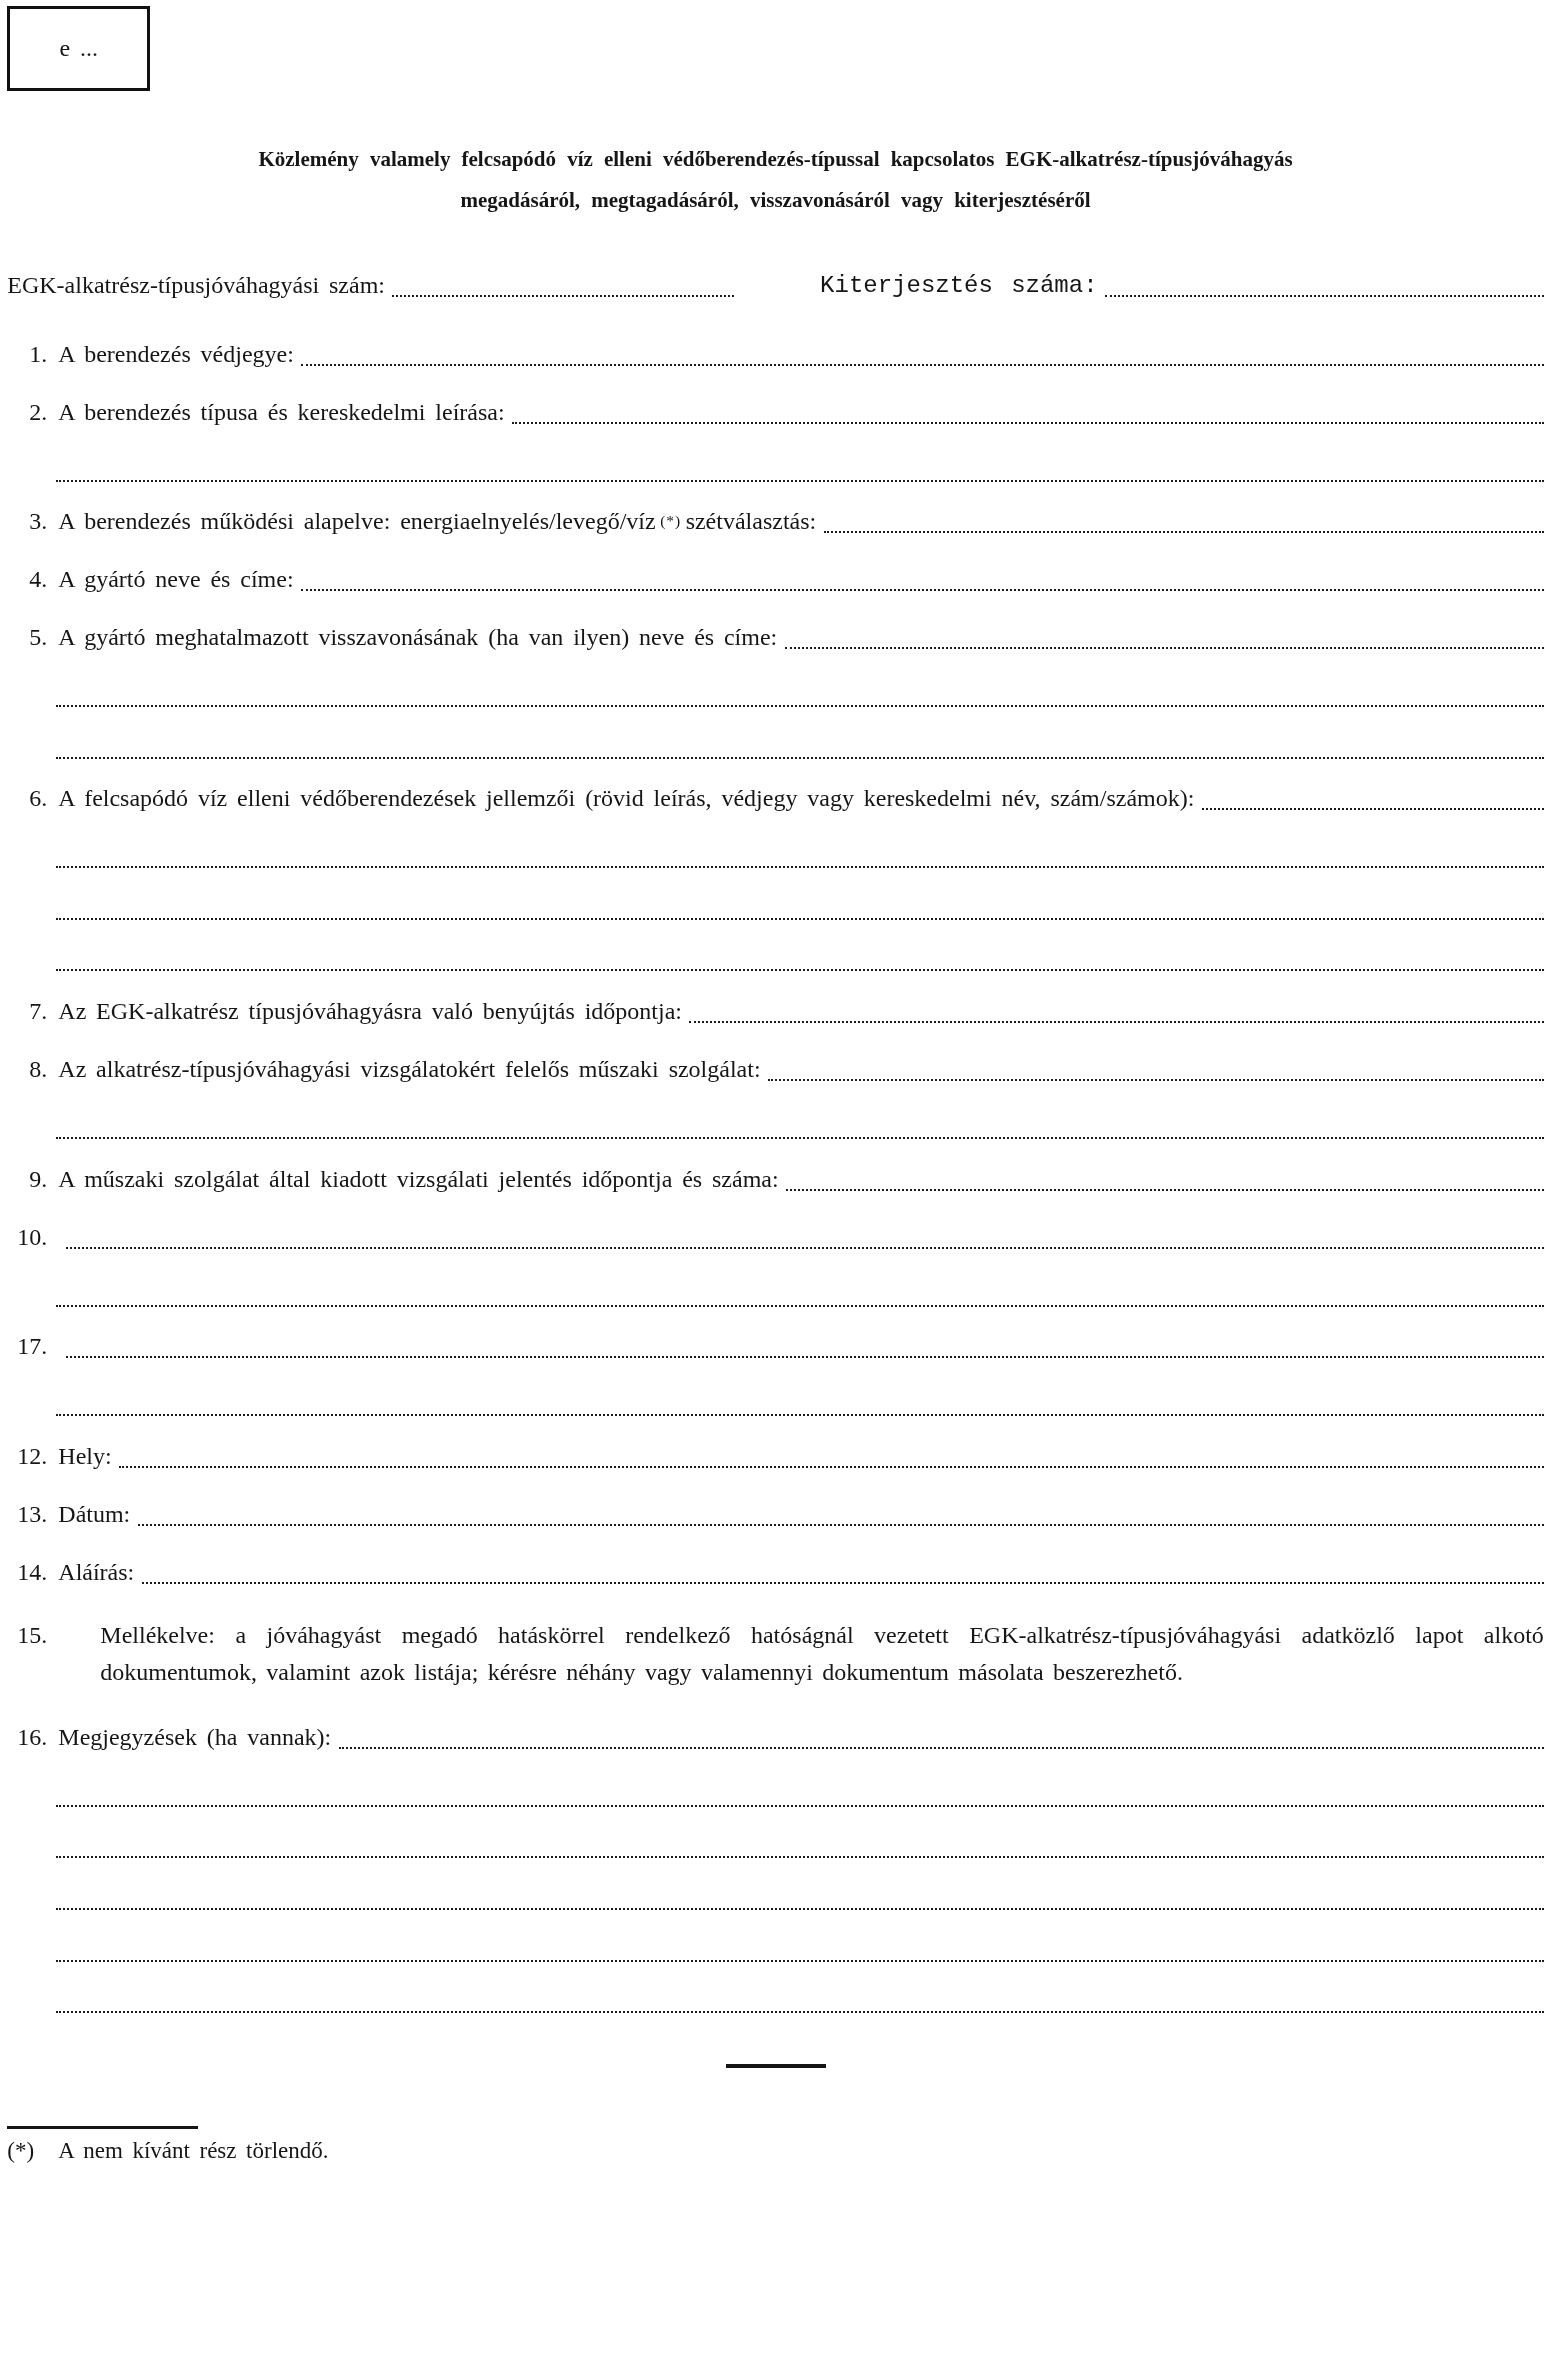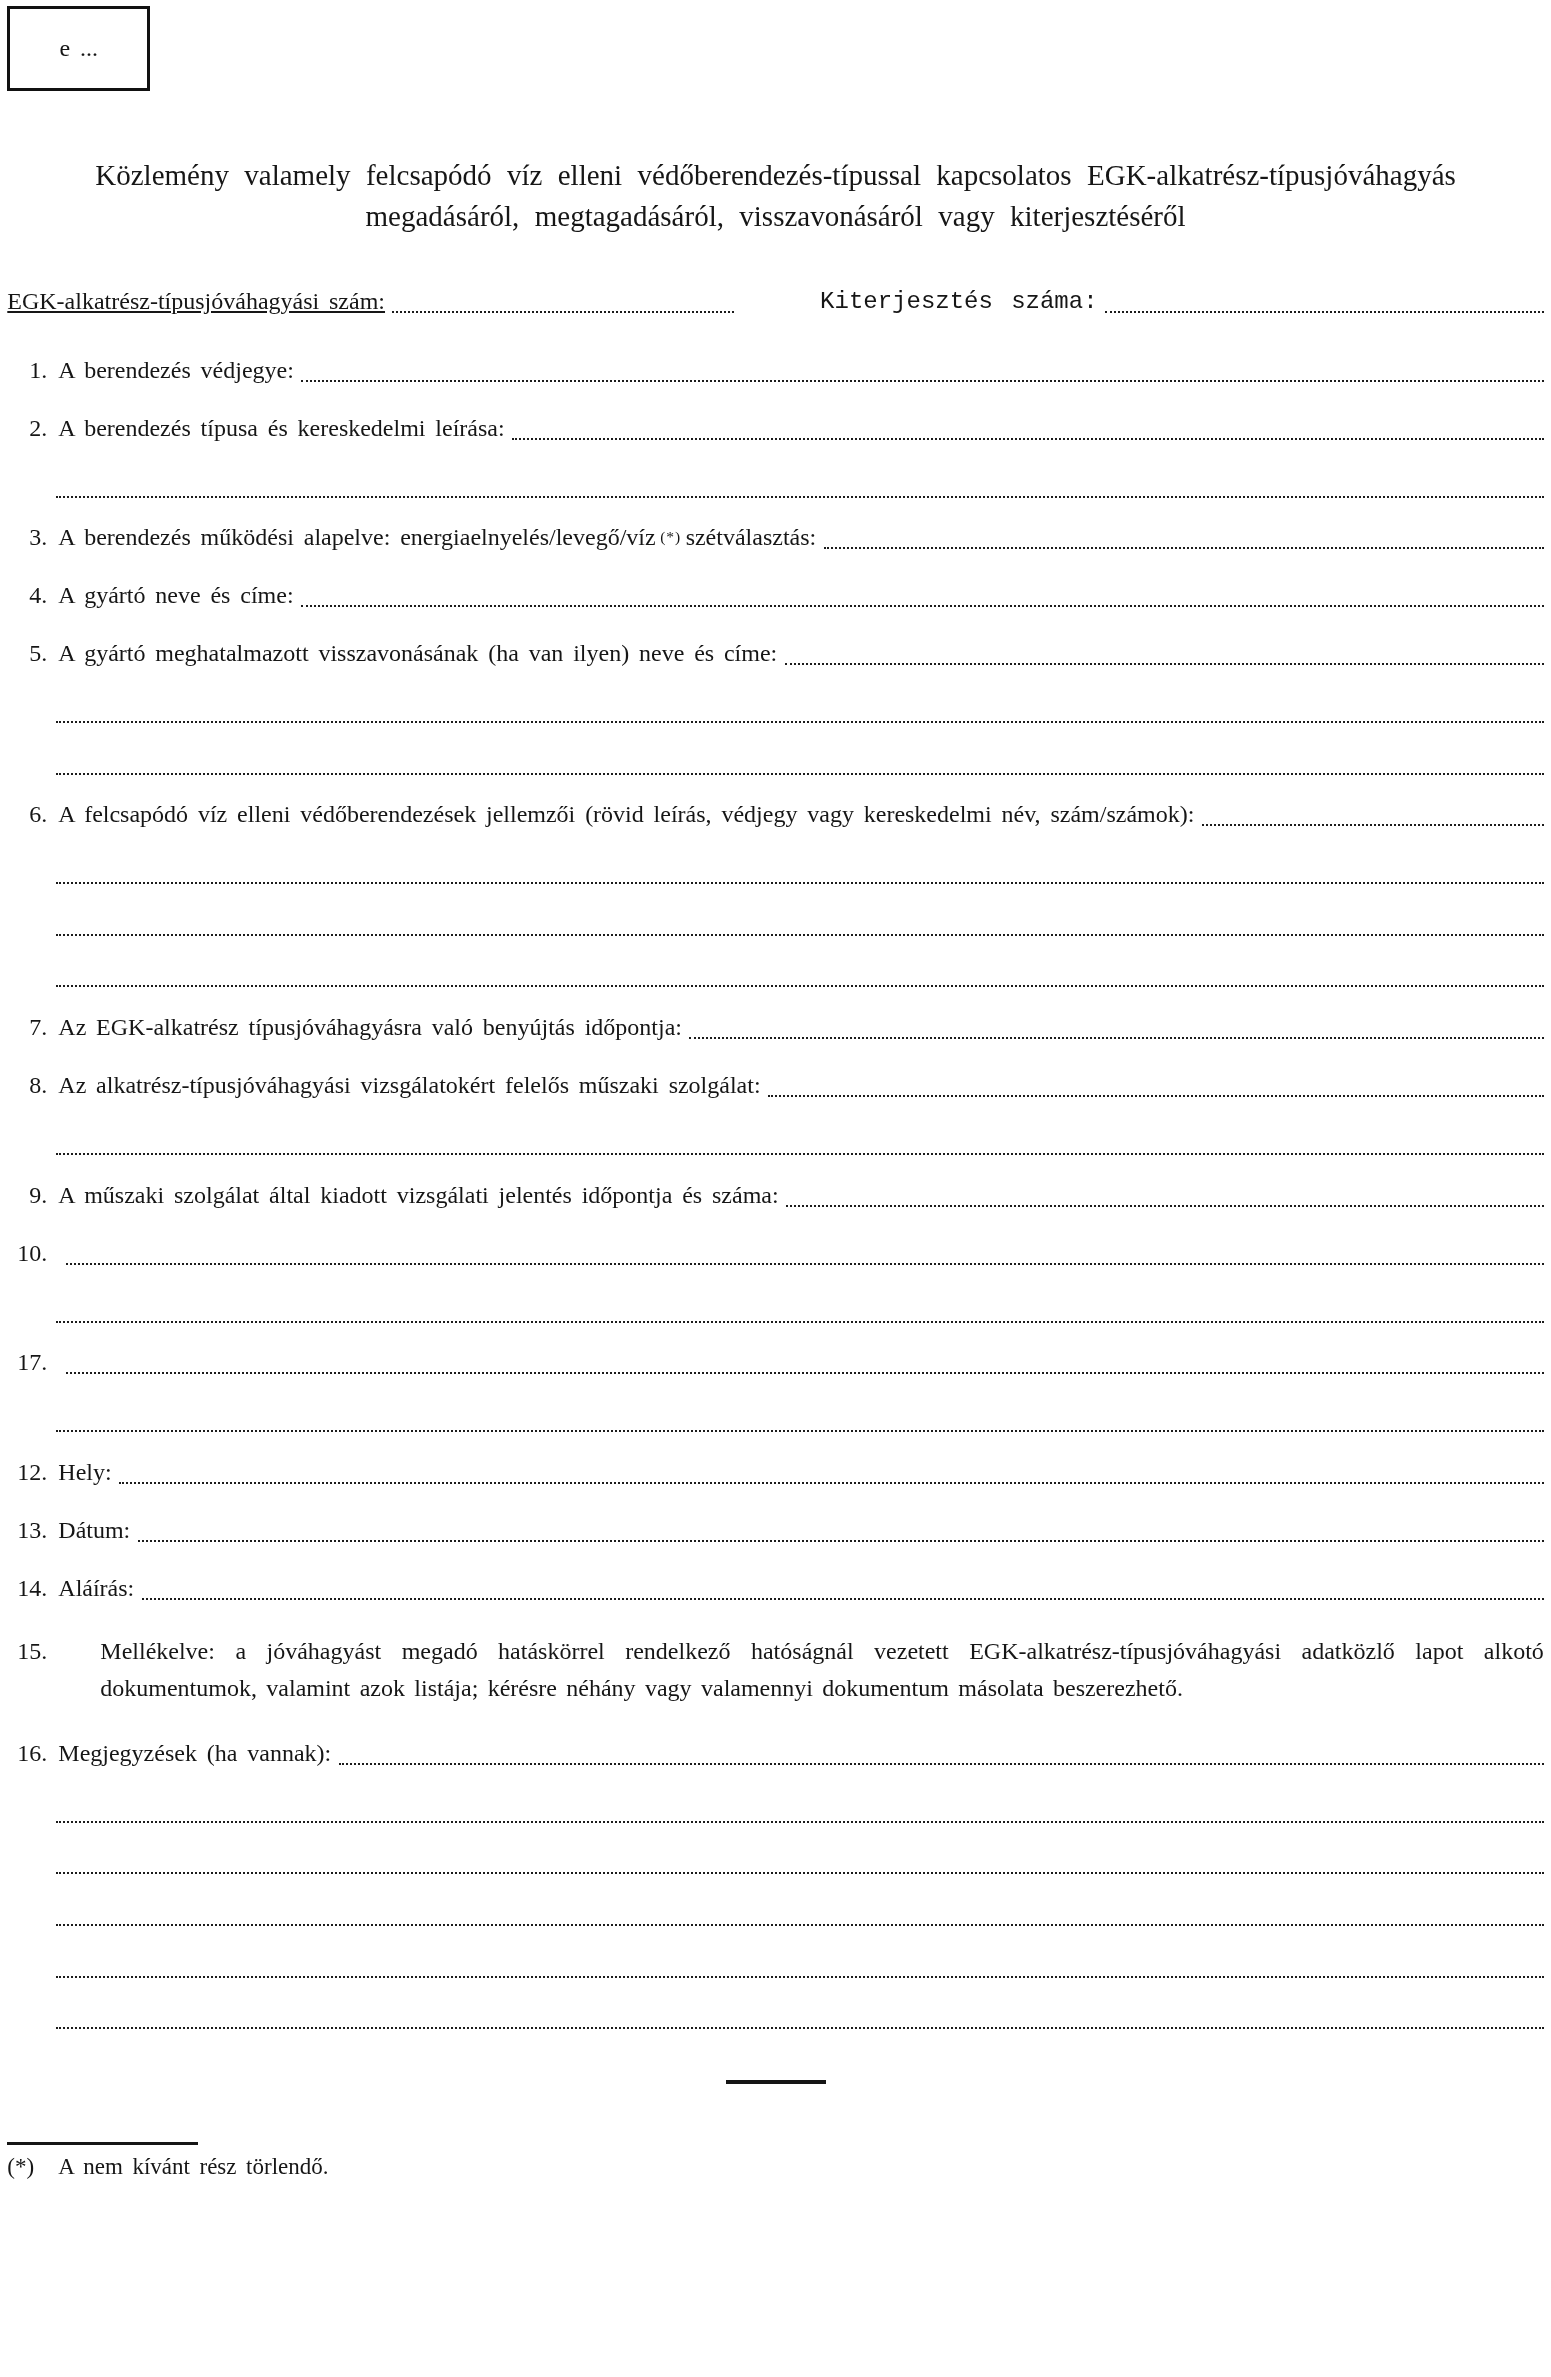--- a/index.html
+++ b/index.html
@@ -22,27 +22,27 @@
     width: 137px; height: 79px; border: 3.6px solid #111;
     display: flex; align-items: center; justify-content: center;
   }
   .box-right {
     width: 462px; height: 76px; border: 3.6px solid #111;
     display: flex; align-items: center; justify-content: center;
   }
 
   
   .title {
-    margin-top: 64px; text-align: center; font-weight: normal;
-    font-size: 29px; line-height: 41px; word-spacing: 0.28em;
+    margin-top: 48px; text-align: center; font-weight: bold;
+    font-size: 21px; line-height: 41px; word-spacing: 0.28em;
   }
 
   
   .approval { display: flex; margin-top: 51px; height: 27px; }
-  .approval .left  { display: flex; width: 47.3%; text-decoration: underline; }
+  .approval .left  { display: flex; width: 47.3%; }
   .approval .gap   { width: 5.6%; }
   .approval .right { display: flex; flex: 1; font-family: Liberation Mono, monospace; }
   .alabel { white-space: nowrap; }
 
   
   #items { margin-top: 42px; }
   .row { display: flex; height: 27px; margin-bottom: 31px; align-items: flex-start; }
   .dotrow { margin-top: 9px; margin-bottom: 24.6px; }
   .prow { display: flex; margin-bottom: 33px; line-height: 37px; gap: 42px; }
   .num { width: 40px; min-width: 40px; text-align: right; margin-right: 11px; }

